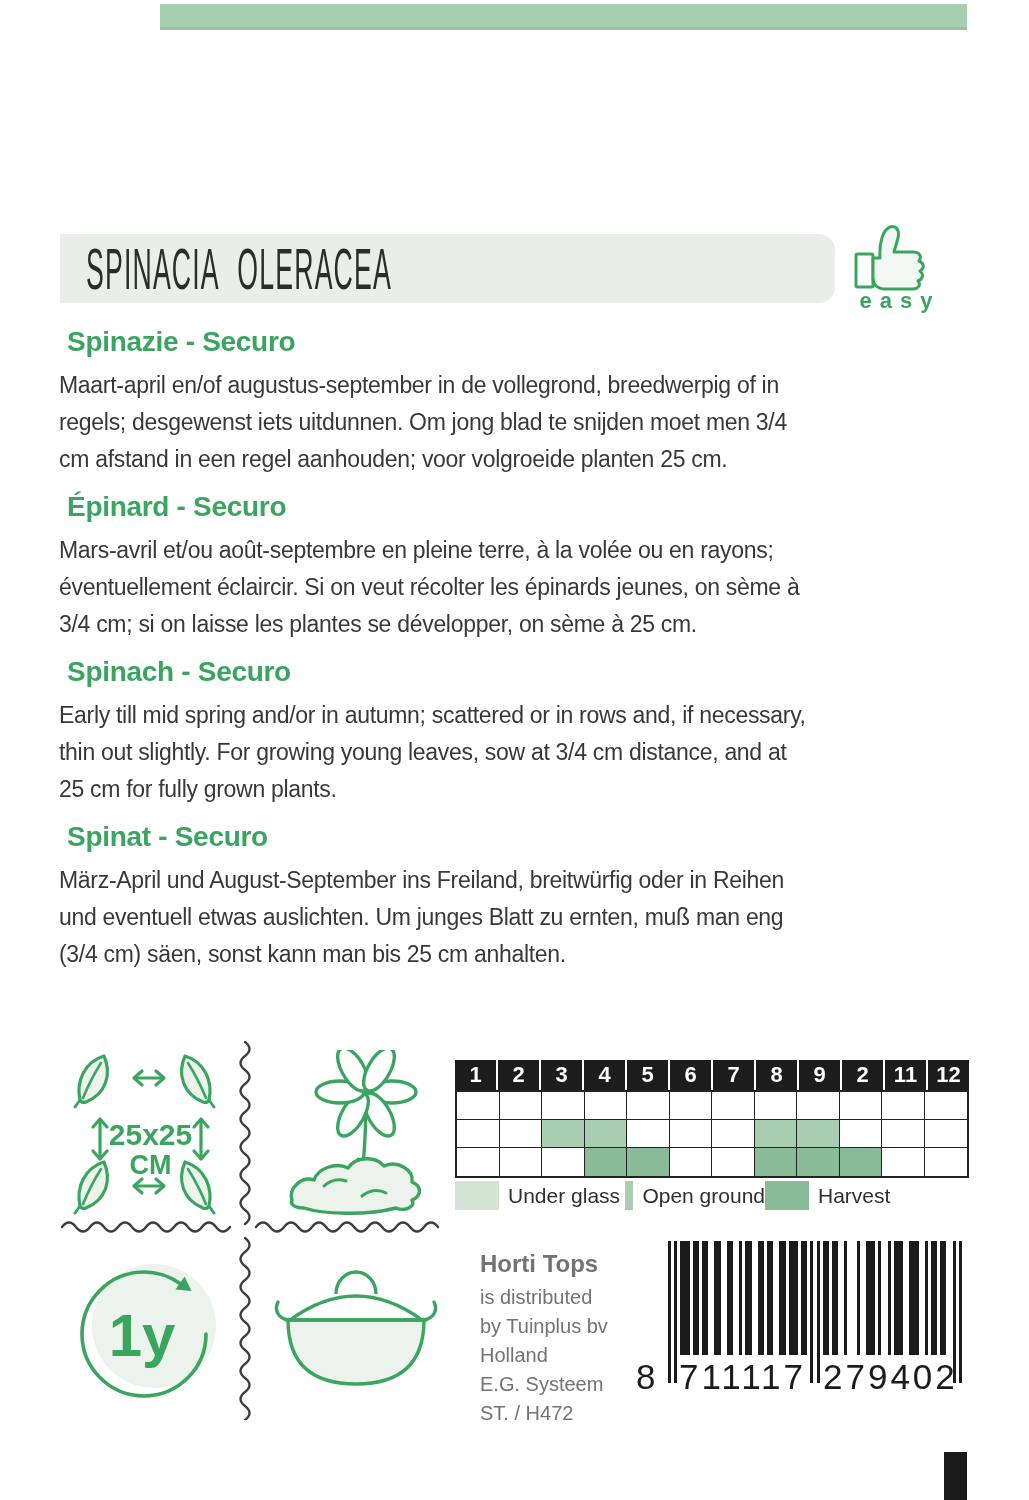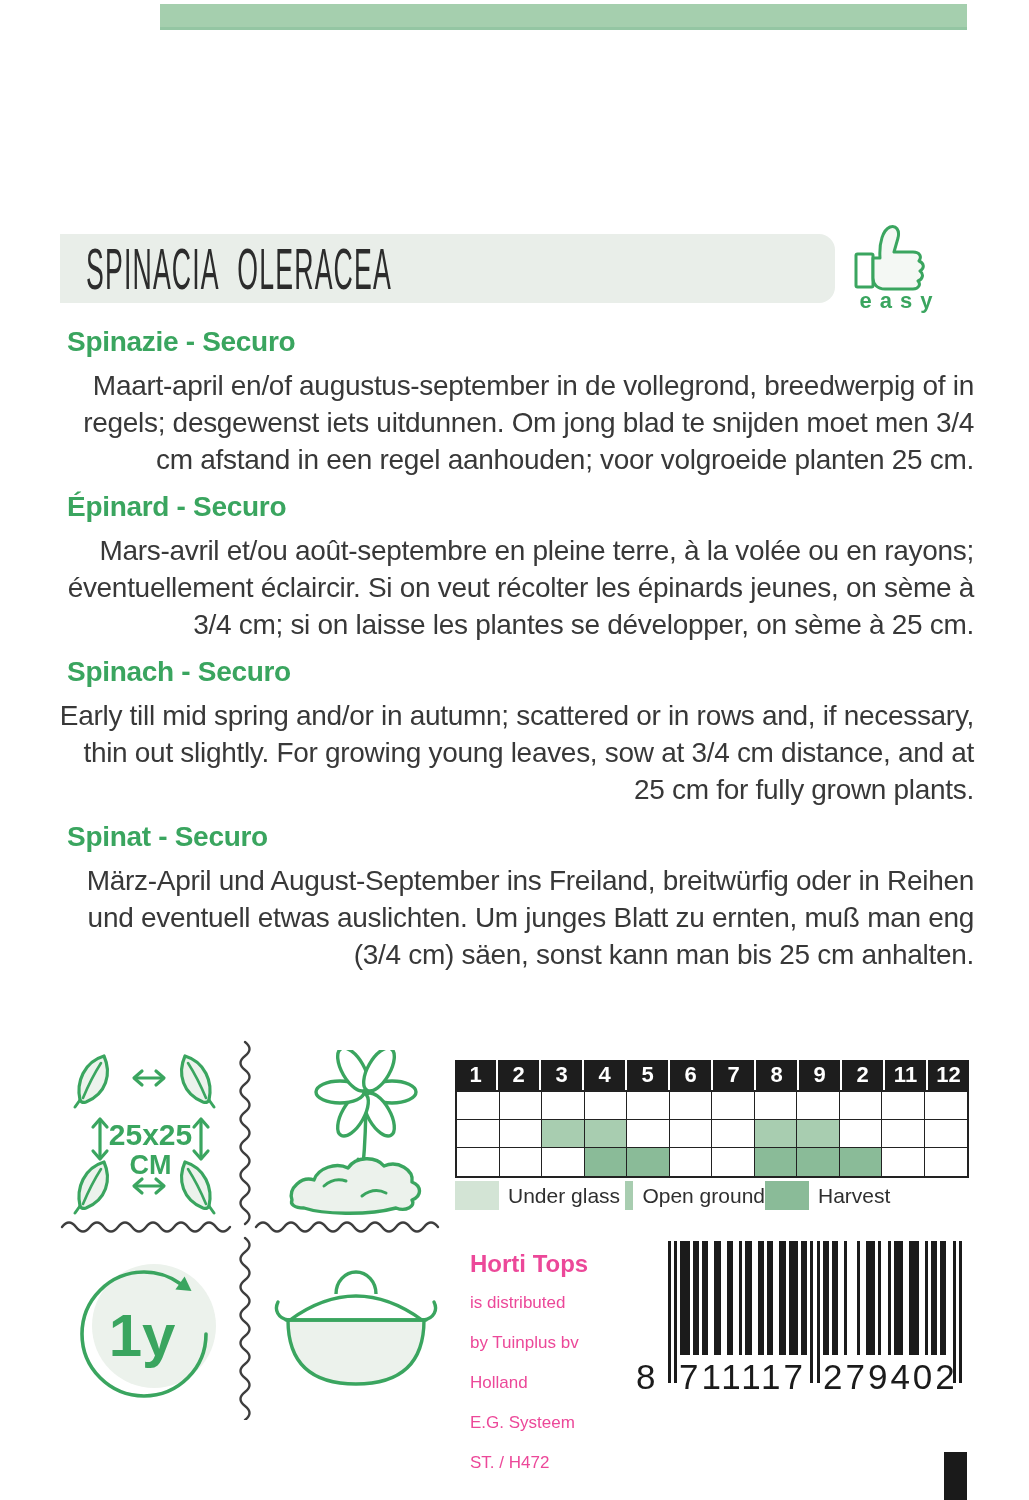--- a/index.html
+++ b/index.html
@@ -30,22 +30,22 @@
 
   
   .thumb-svg{position:absolute;left:852px;top:220px;}
   .easy-label{position:absolute;left:854px;top:288px;width:92px;text-align:center;
     color:var(--accent);font-weight:bold;font-size:22px;letter-spacing:8px;}
 
   
   .section{position:absolute;left:59px;width:915px;}
   .section h2{font-size:28px;font-weight:bold;color:var(--accent);
     letter-spacing:-0.3px;margin-bottom:9px;margin-left:8px;}
-  .section .body{font-size:28px;line-height:37px;color:var(--ink);
-    letter-spacing:-0.3px;white-space:pre-line;text-align:right;}
+  .section .body{font-size:23px;line-height:37px;color:var(--ink);
+    letter-spacing:-0.3px;white-space:pre-line;}
   .sec-nl{top:326px;} .sec-fr{top:491px;} .sec-en{top:656px;} .sec-de{top:821px;}
 
   
   .svg-abs{position:absolute;}
   .stroke-acc{stroke:var(--accent);fill:none;stroke-linecap:round;stroke-linejoin:round;}
   .fill-acc{fill:var(--accent);}
   .soft-fill{fill:var(--soft);stroke:var(--accent);stroke-linejoin:round;}
   .white-fill{fill:#ffffff;stroke:var(--accent);stroke-linejoin:round;}
   .wavy{stroke:#3e3e3e;stroke-width:2.4;fill:none;stroke-linecap:round;}
   .ic-text{fill:var(--accent);font-weight:bold;font-family:"Liberation Sans",sans-serif;}
@@ -61,23 +61,23 @@
   .cal-cell{border-right:1.5px solid #222;border-bottom:1.5px solid #222;}
   .cal-cell:nth-child(12n){border-right:none;}
   .cal-cell:nth-child(n+25){border-bottom:none;}
   .cal-legend{position:absolute;left:455px;top:1181px;height:29px;display:flex;align-items:center;}
   .legend-item{display:flex;align-items:center;}
   .legend-item.li-0{width:170px;} .legend-item.li-1{width:140px;}
   .legend-swatch{display:inline-block;width:44px;height:29px;}
   .legend-label{margin-left:9px;font-size:21px;color:#2f2f2f;white-space:nowrap;}
 
   
-  .distributor{position:absolute;left:470px;top:1250px;color:#ec4899;}
+  .distributor{position:absolute;left:480px;top:1250px;color:#737373;}
   .distributor .d-name{font-size:24px;font-weight:bold;margin-bottom:5px;}
-  .distributor .d-lines{font-size:17px;line-height:40px;white-space:pre-line;}
+  .distributor .d-lines{font-size:20px;line-height:29px;white-space:pre-line;}
 
   
   .barcode{position:absolute;left:634px;top:1241px;width:345px;height:158px;}
   .bc-bars{position:absolute;left:34px;top:0;display:flex;align-items:flex-start;}
   .bc-mod{width:3.1px;height:114px;}
   .bc-mod.b1{background:#1b1b1b;}
   .bc-mod.tall{height:142px;}
   .bc-digit{position:absolute;font-size:35px;color:#1b1b1b;top:117px;line-height:38px;}
   .bc-d-left{left:2px;}
   .bc-group{width:129px;text-align:center;letter-spacing:3px;}

